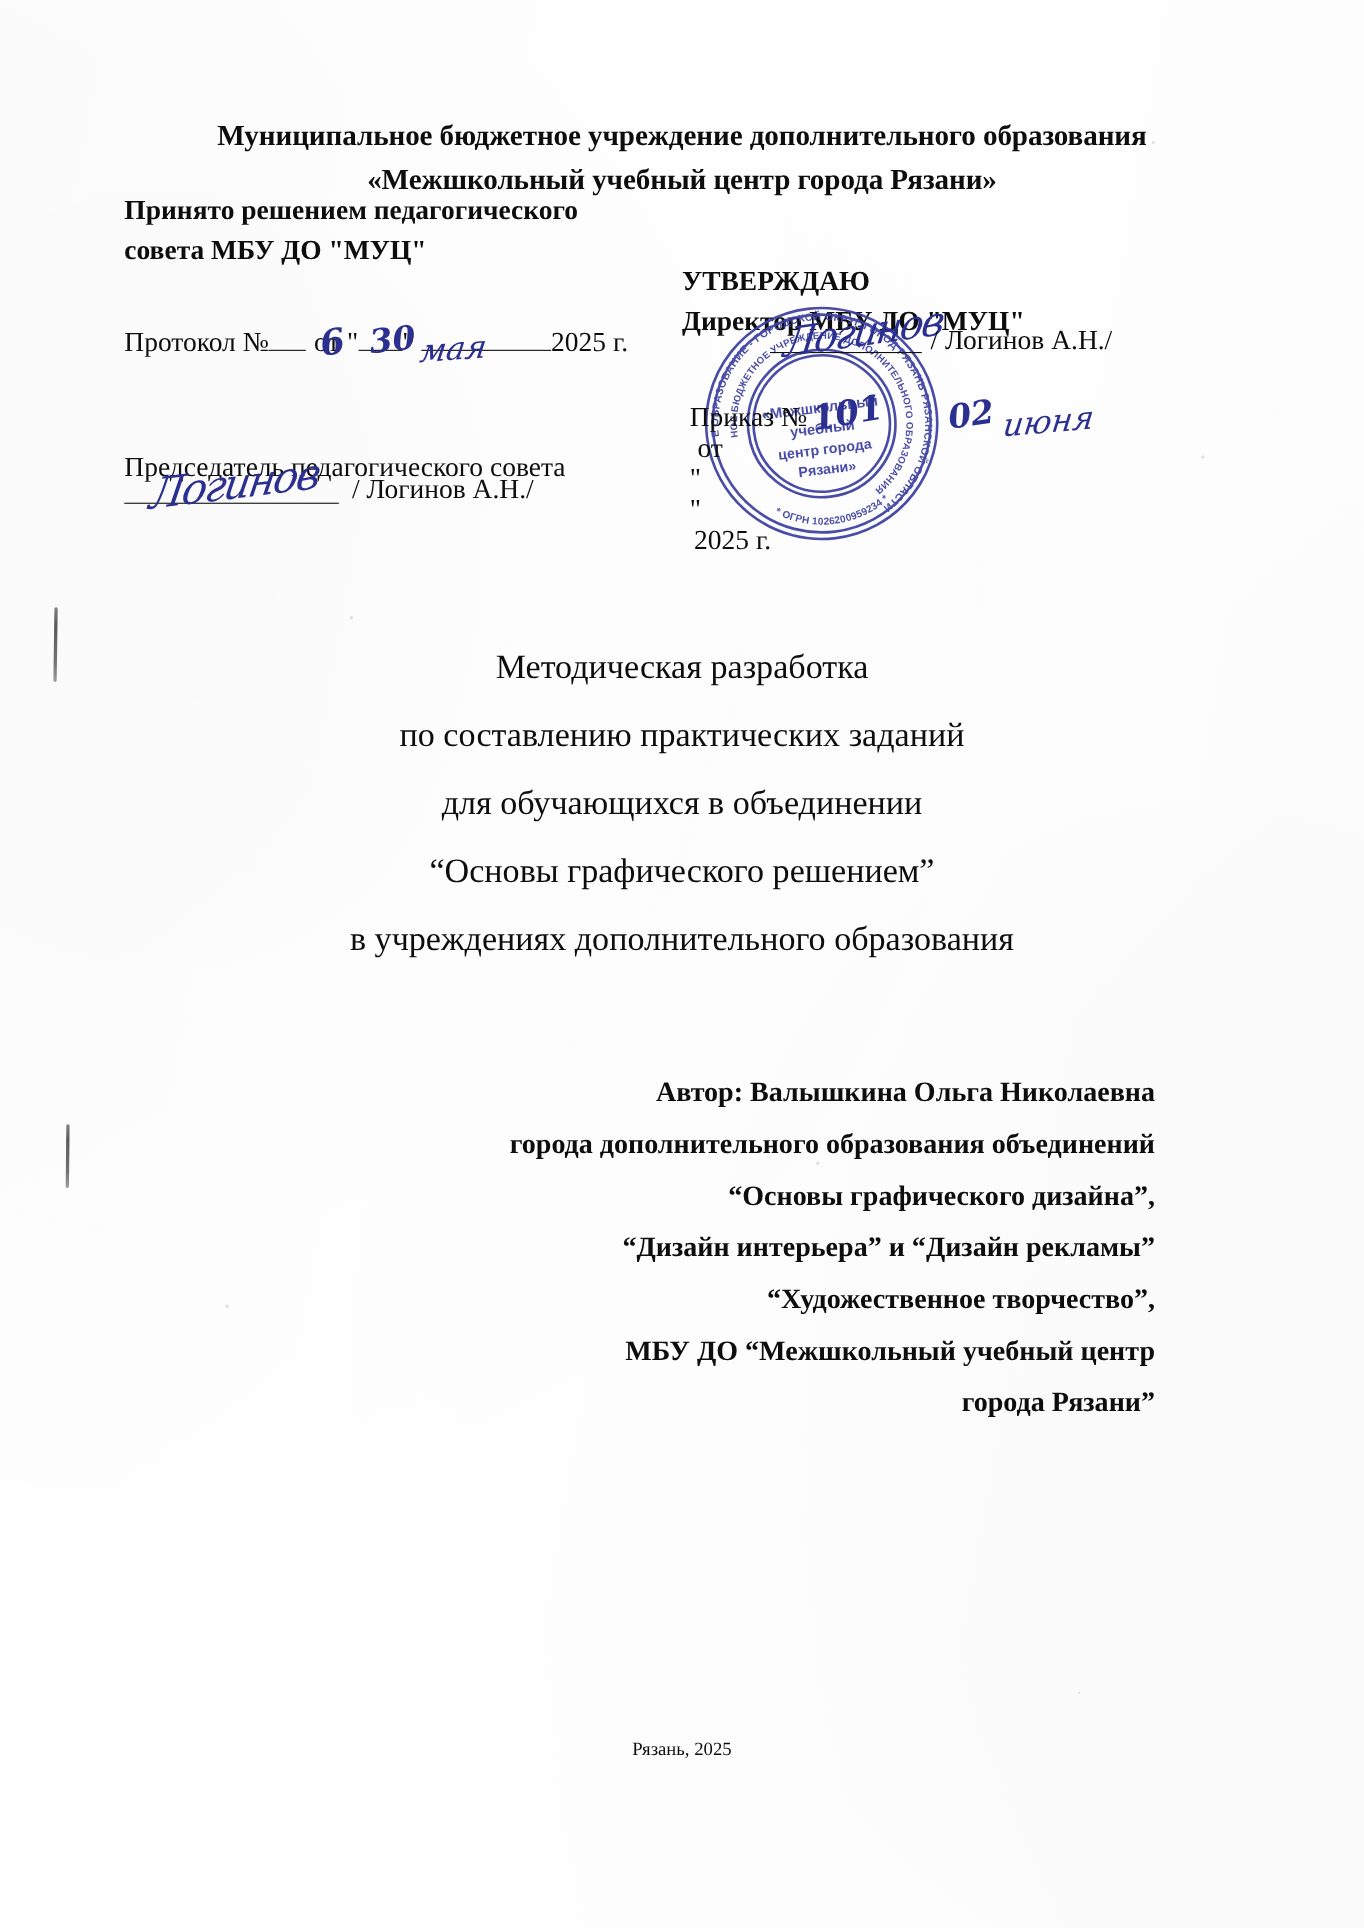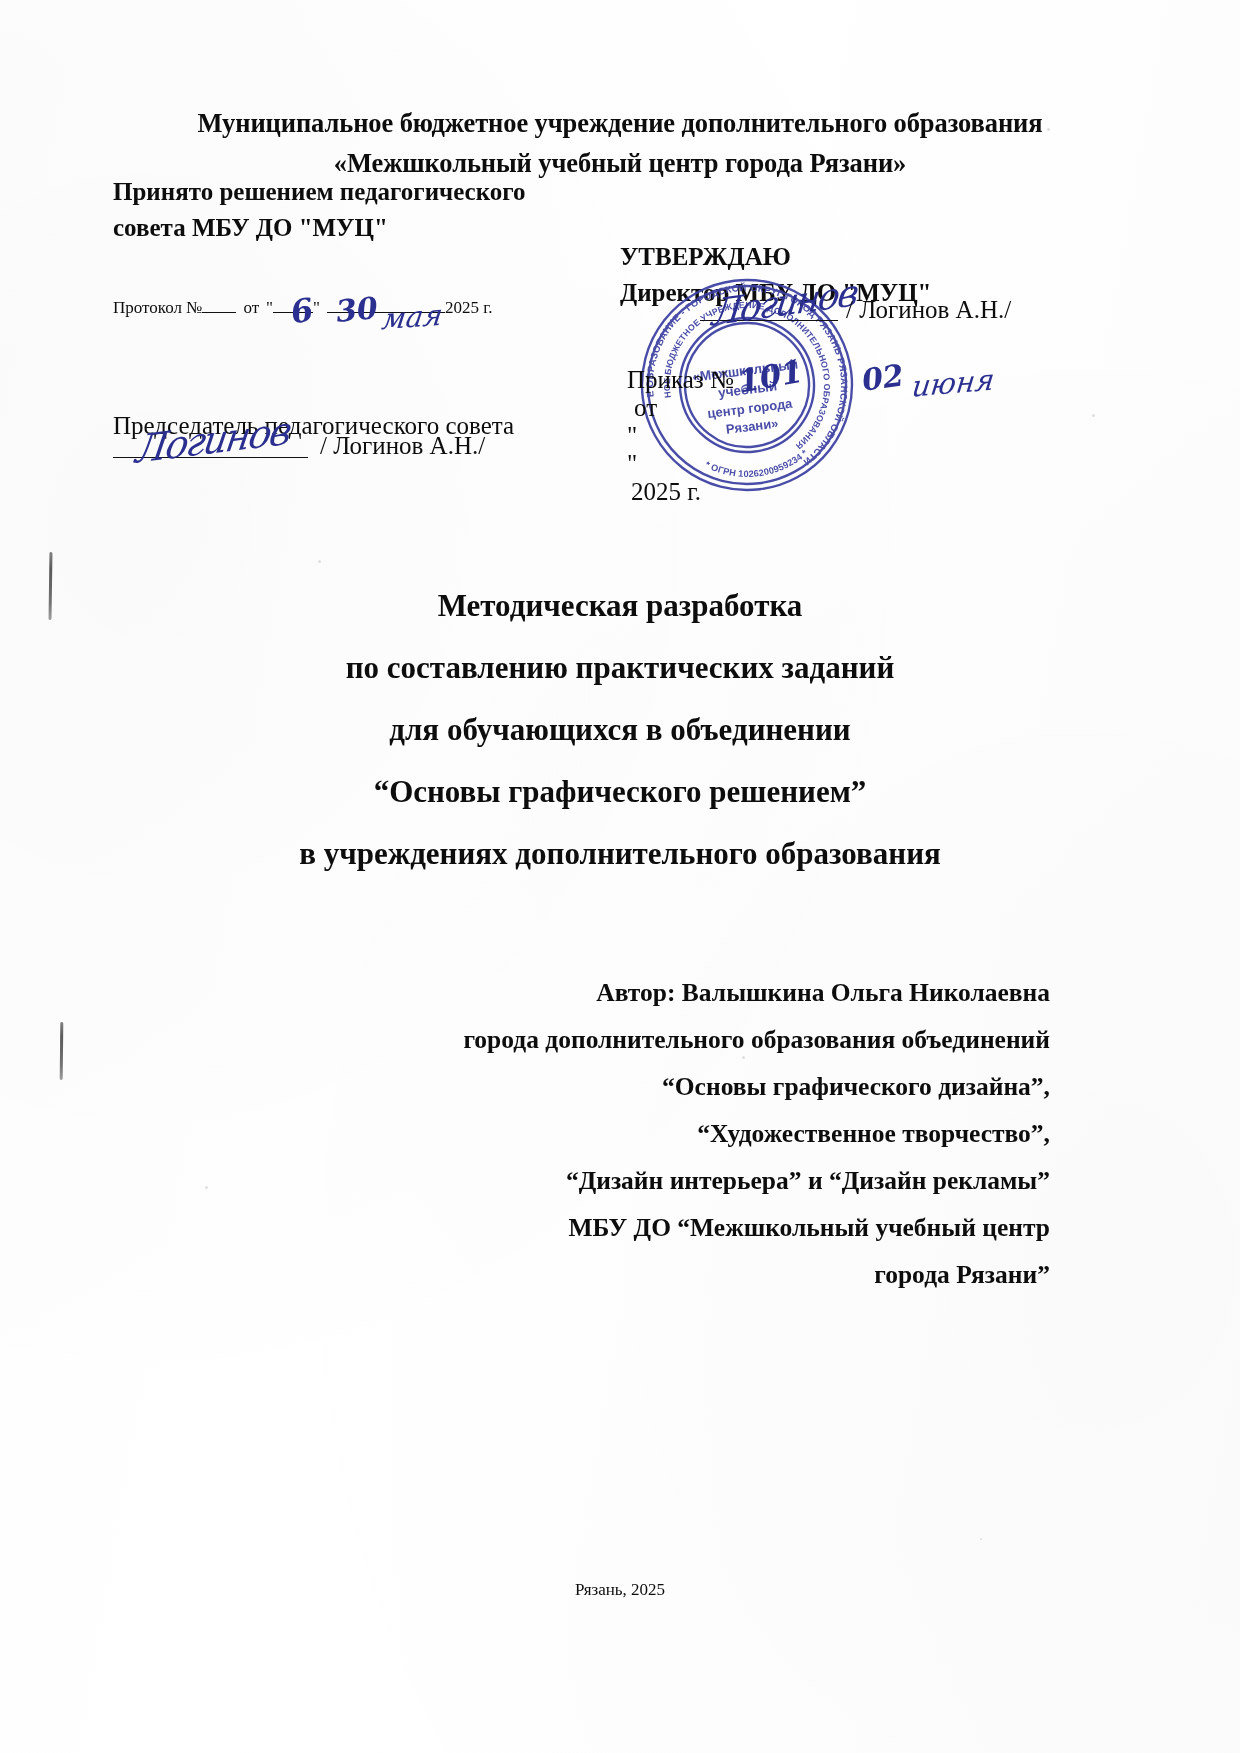--- a/index.html
+++ b/index.html
@@ -58,21 +58,21 @@
     margin-top: 48px;
   }
   .col-right .l1 { font-weight: bold; }
   .col-right .l2 { font-weight: bold; margin-top: 8px; }
 
   
   .protocol {
     position: absolute;
     left: 113px;
     top: 298px;
-    font-size: 17px;
+    font-size: 25px;
     display: flex;
     align-items: baseline;
   }
   .protocol .fill {
     display: inline-block;
     border-bottom: 1.6px solid #111;
     position: relative;
   }
   .fill-num  { width: 34px; }
   .fill-day  { width: 40px; }
@@ -150,21 +150,21 @@
   }
   .stamp svg { display: block; width: 100%; height: 100%; }
 
   
   .main-title {
     position: absolute;
     left: 0;
     top: 588px;
     width: 1240px;
     text-align: center;
-    font-weight: bold;
+    font-weight: normal;
     font-size: 31px;
   }
   .main-title .ml { margin-bottom: 26px; }
   .main-title .ml:last-child { margin-bottom: 0; }
 
   
   .author-block {
     position: absolute;
     left: 260px;
     top: 978px;
@@ -300,22 +300,22 @@
     <div class="ml">по составлению практических заданий</div>
     <div class="ml">для обучающихся в объединении</div>
     <div class="ml">“Основы графического решением”</div>
     <div class="ml">в учреждениях дополнительного образования</div>
   </div>
 
   <div class="author-block">
     <div class="al">Автор: Валышкина Ольга Николаевна</div>
     <div class="al">города дополнительного образования объединений</div>
     <div class="al">“Основы графического дизайна”,</div>
+    <div class="al">“Дизайн интерьера” и “Дизайн рекламы”</div>
     <div class="al">“Художественное творчество”,</div>
-    <div class="al">“Дизайн интерьера” и “Дизайн рекламы”</div>
     <div class="al">МБУ ДО “Межшкольный учебный центр</div>
     <div class="al">города Рязани”</div>
   </div>
 
   <div class="footer">Рязань, 2025</div>
 
   <div class="margin-mark m1"></div>
   <div class="margin-mark m2"></div>
 
   <div class="speck" style="left:318px; top:560px; width:3px; height:3px;"></div>

